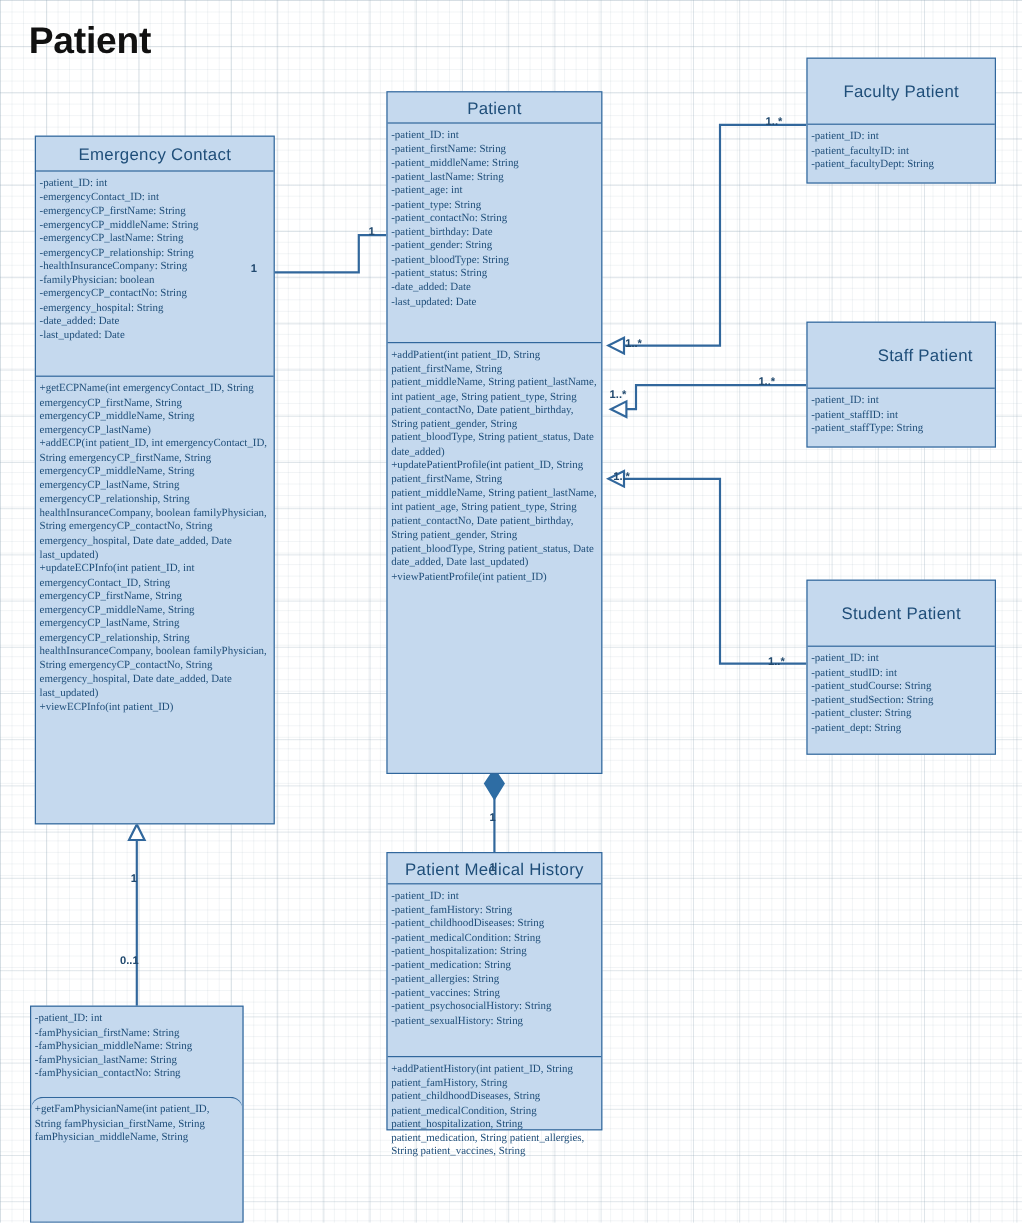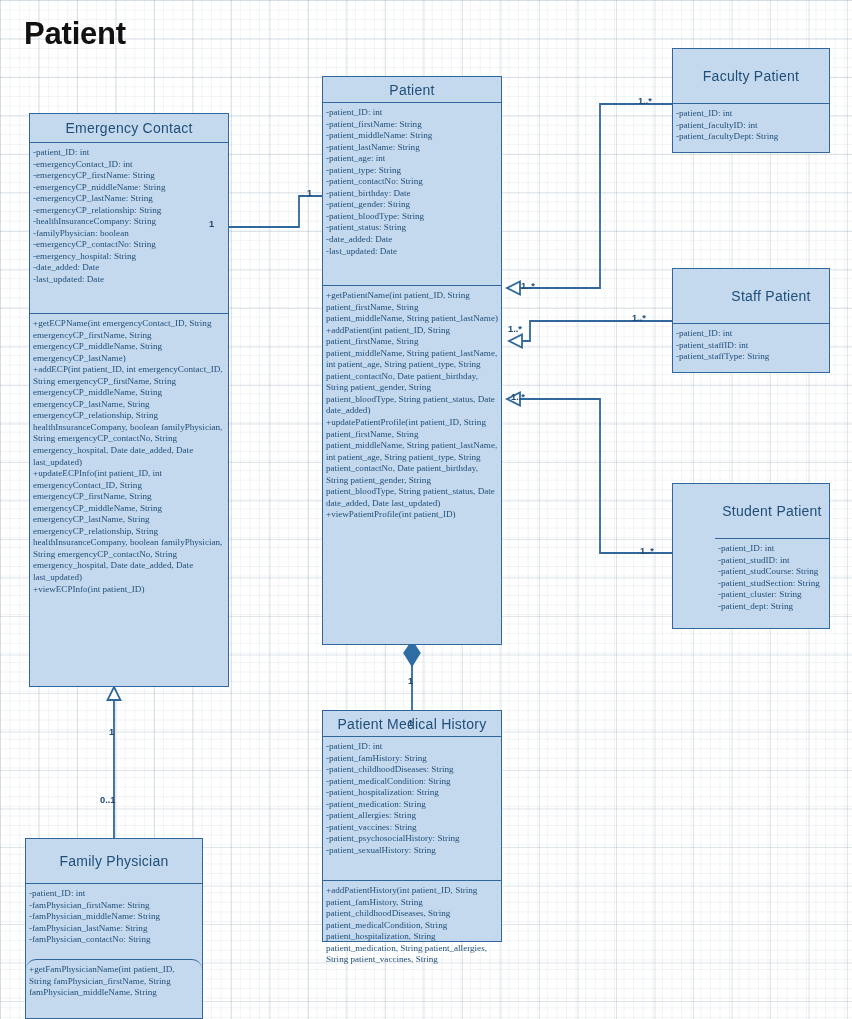--- a/index.html
+++ b/index.html
@@ -134,21 +134,20 @@
     <div>-patient_type: String</div>
     <div>-patient_contactNo: String</div>
     <div>-patient_birthday: Date</div>
     <div>-patient_gender: String</div>
     <div>-patient_bloodType: String</div>
     <div>-patient_status: String</div>
     <div>-date_added: Date</div>
     <div>-last_updated: Date</div>
   </div>
   <div class="sec" style="height:360px;">
-    <div>+getPatientName(int patient_ID, String patient_firstName, String patient_middleName, String patient_lastName)</div>
     <div>+addPatient(int patient_ID, String patient_firstName, String patient_middleName, String patient_lastName, int patient_age, String patient_type, String patient_contactNo, Date patient_birthday, String patient_gender, String patient_bloodType, String patient_status, Date date_added)</div>
     <div>+updatePatientProfile(int patient_ID, String patient_firstName, String patient_middleName, String patient_lastName, int patient_age, String patient_type, String patient_contactNo, Date patient_birthday, String patient_gender, String patient_bloodType, String patient_status, Date date_added, Date last_updated)</div>
     <div>+viewPatientProfile(int patient_ID)</div>
   </div>
 </div>
 
 <div class="cls" style="left:672px;top:48px;width:158px;height:105px;">
   <div class="hdr" style="height:55px;">Faculty Patient</div>
   <div class="sec" style="height:48px;">
     <div>-patient_ID: int</div>
@@ -159,21 +158,21 @@
 
 <div class="cls" style="left:672px;top:268px;width:158px;height:105px;">
   <div class="hdr" style="height:55px;padding-left:40px;">Staff Patient</div>
   <div class="sec" style="height:48px;">
     <div>-patient_ID: int</div>
     <div>-patient_staffID: int</div>
     <div>-patient_staffType: String</div>
   </div>
 </div>
 
-<div class="cls" style="left:672px;top:483px;width:158px;height:146px;padding-left:42px;">
+<div class="cls" style="left:672px;top:483px;width:158px;height:146px;">
   <div class="hdr" style="height:55px;">Student Patient</div>
   <div class="sec" style="height:89px;">
     <div>-patient_ID: int</div>
     <div>-patient_studID: int</div>
     <div>-patient_studCourse: String</div>
     <div>-patient_studSection: String</div>
     <div>-patient_cluster: String</div>
     <div>-patient_dept: String</div>
   </div>
 </div>
@@ -191,21 +190,20 @@
     <div>-patient_vaccines: String</div>
     <div>-patient_psychosocialHistory: String</div>
     <div>-patient_sexualHistory: String</div>
   </div>
   <div class="sec" style="height:104px;">
     <div>+addPatientHistory(int patient_ID, String patient_famHistory, String patient_childhoodDiseases, String patient_medicalCondition, String patient_hospitalization, String patient_medication, String patient_allergies, String patient_vaccines, String</div>
   </div>
 </div>
 
 <div class="cls" style="left:25px;top:838px;width:178px;height:181px;">
-  <div class="hdr" style="height:45px;">Family Physician</div>
   <div class="sec" style="height:75px;">
     <div>-patient_ID: int</div>
     <div>-famPhysician_firstName: String</div>
     <div>-famPhysician_middleName: String</div>
     <div>-famPhysician_lastName: String</div>
     <div>-famPhysician_contactNo: String</div>
   </div>
   <div class="sec" style="height:49px;border-radius:10px;">
     <div>+getFamPhysicianName(int patient_ID, String famPhysician_firstName, String famPhysician_middleName, String</div>
   </div>

